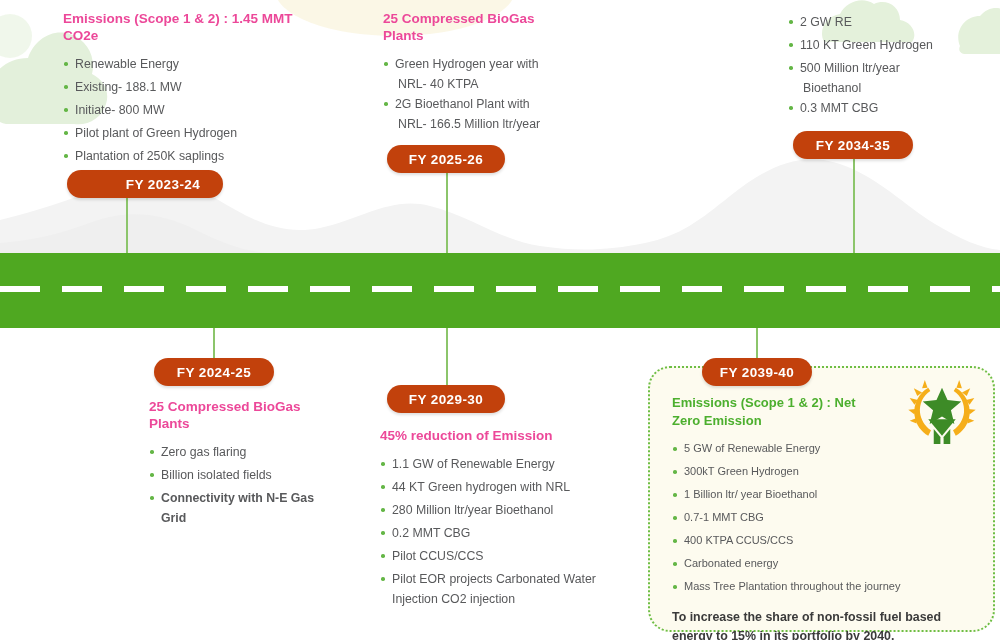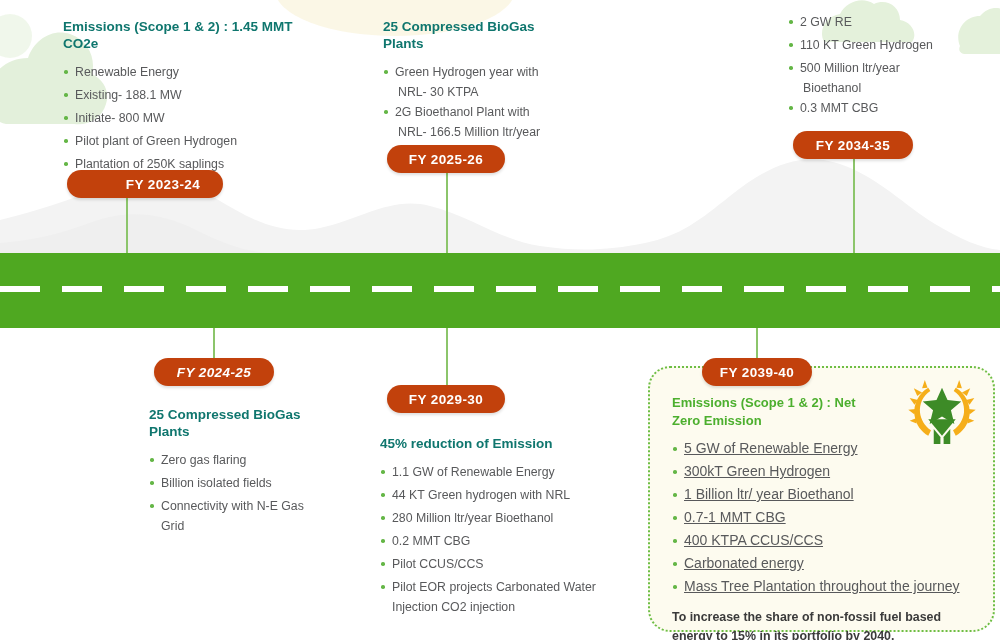--- a/index.html
+++ b/index.html
@@ -39,25 +39,25 @@
     letter-spacing:.4px;
     display:flex;align-items:center;justify-content:center;
     box-shadow:0 2px 3px rgba(0,0,0,.13);
     white-space:nowrap;
     height:28px;
   }
 
   
   .block{position:absolute;z-index:5;}
   .block h3{
-    margin:8px 0 10px 0;
+    margin:0 0 10px 0;
     font-size:13.5px;
     line-height:17px;
     font-weight:bold;
-    color:#0f766e;
+    color:#ec4899;
   }
   .block ul{margin:0;padding:0;list-style:none;}
   .block li{
     position:relative;
     padding-left:12px;
     font-size:12.3px;
     line-height:20px;
     color:#58595B;
     margin-bottom:3px;
   }
@@ -80,21 +80,21 @@
     z-index:4;
   }
   .netzero-card .inner{position:absolute;left:22px;top:26px;right:14px;}
   .netzero-card h3{
     margin:0 0 9px 0;font-size:13px;line-height:18px;
     font-weight:bold;color:#4CAF2E;max-width:210px;
   }
   .netzero-card ul{margin:0;padding:0;list-style:none;}
   .netzero-card li{
     position:relative;padding-left:12px;
-    font-size:14px;line-height:19px;color:#58595B;margin-bottom:4px;text-decoration:underline;
+    font-size:11px;line-height:19px;color:#58595B;margin-bottom:4px;
   }
   .netzero-card li::before{
     content:"";position:absolute;left:1px;top:8px;
     width:3.5px;height:3.5px;border-radius:50%;background:#64B646;
   }
   .netzero-note{
     margin-top:12px;
     font-size:12.4px;line-height:19px;
     font-weight:bold;color:#3A3A3A;
     max-width:300px;
@@ -150,38 +150,38 @@
       <li>Existing- 188.1 MW</li>
       <li>Initiate-  800 MW</li>
       <li>Pilot plant of Green Hydrogen</li>
       <li>Plantation of 250K saplings</li>
     </ul>
   </div>
   <div class="pill" style="left:67px;top:170px;width:120px;padding-left:36px;">
     <span>FY 2023-24</span>
   </div>
 
-  <div class="pill" style="left:154px;top:358px;width:120px;font-style:italic;">
+  <div class="pill" style="left:154px;top:358px;width:120px;">
     <span>FY 2024-25</span>
   </div>
   <div class="block" style="left:149px;top:398px;width:215px;">
     <h3 style="max-width:165px;">25 Compressed BioGas Plants</h3>
     <ul>
       <li>Zero gas flaring</li>
       <li>Billion isolated fields</li>
-      <li style="max-width:160px;">Connectivity with N-E Gas Grid</li>
+      <li style="max-width:160px;font-weight:bold;">Connectivity with N-E Gas Grid</li>
     </ul>
   </div>
 
   <div class="block" style="left:383px;top:10px;width:215px;">
     <h3 style="max-width:160px;">25 Compressed BioGas Plants</h3>
     <ul>
       <li style="margin-bottom:0;">
         <span>Green Hydrogen year with</span>
-        <span class="cont">NRL- 30 KTPA</span>
+        <span class="cont">NRL- 40 KTPA</span>
       </li>
       <li style="margin-bottom:0;">
         <span>2G Bioethanol Plant with</span>
         <span class="cont">NRL- 166.5 Million ltr/year</span>
       </li>
     </ul>
   </div>
   <div class="pill" style="left:387px;top:145px;width:118px;">
     <span>FY 2025-26</span>
   </div>

